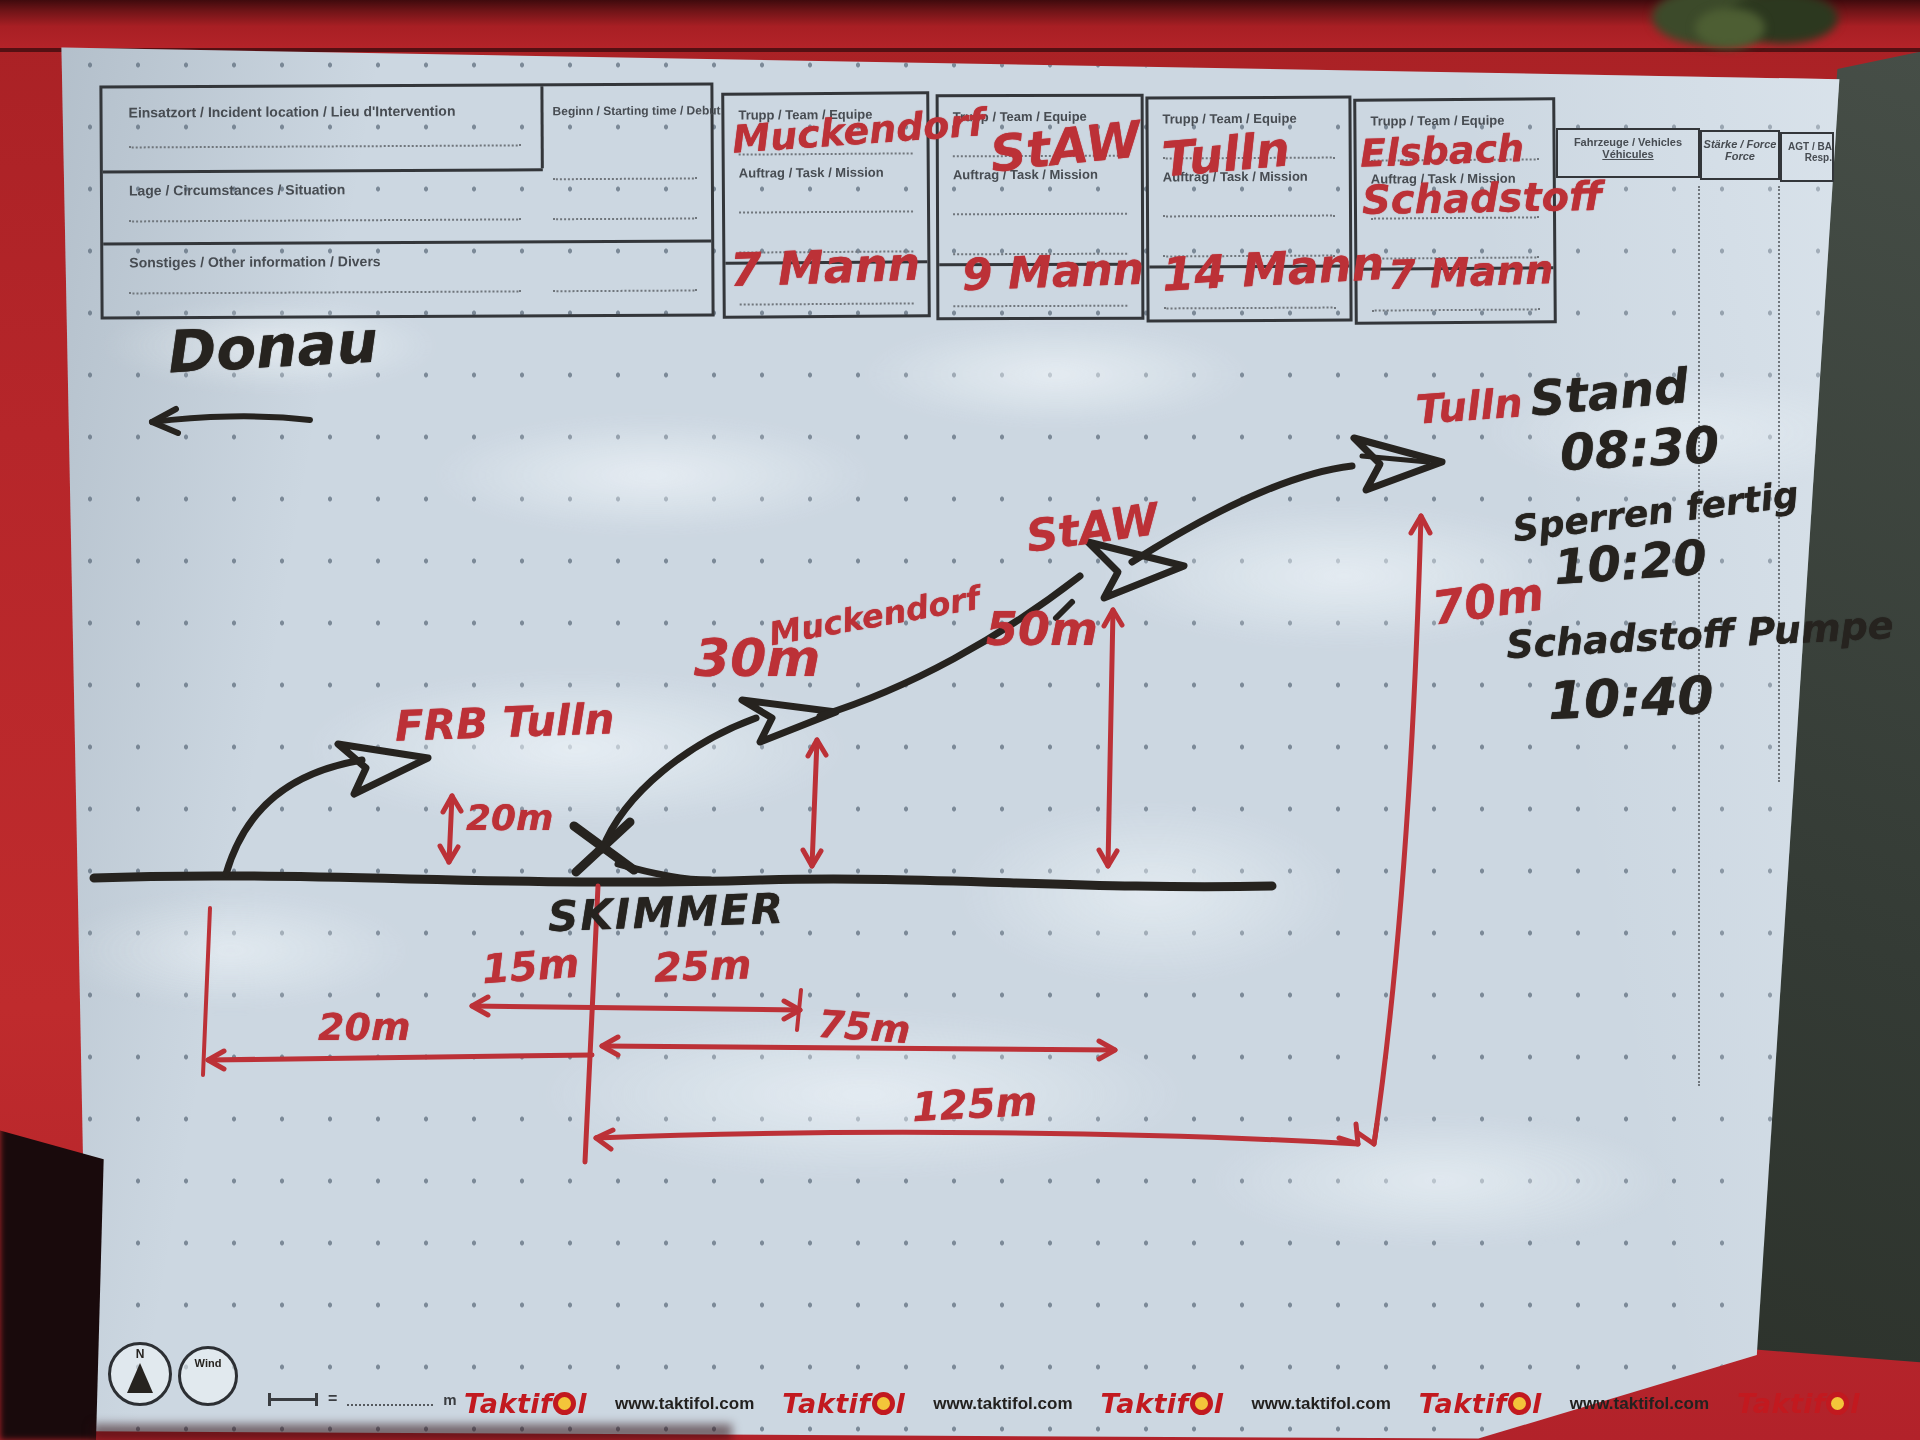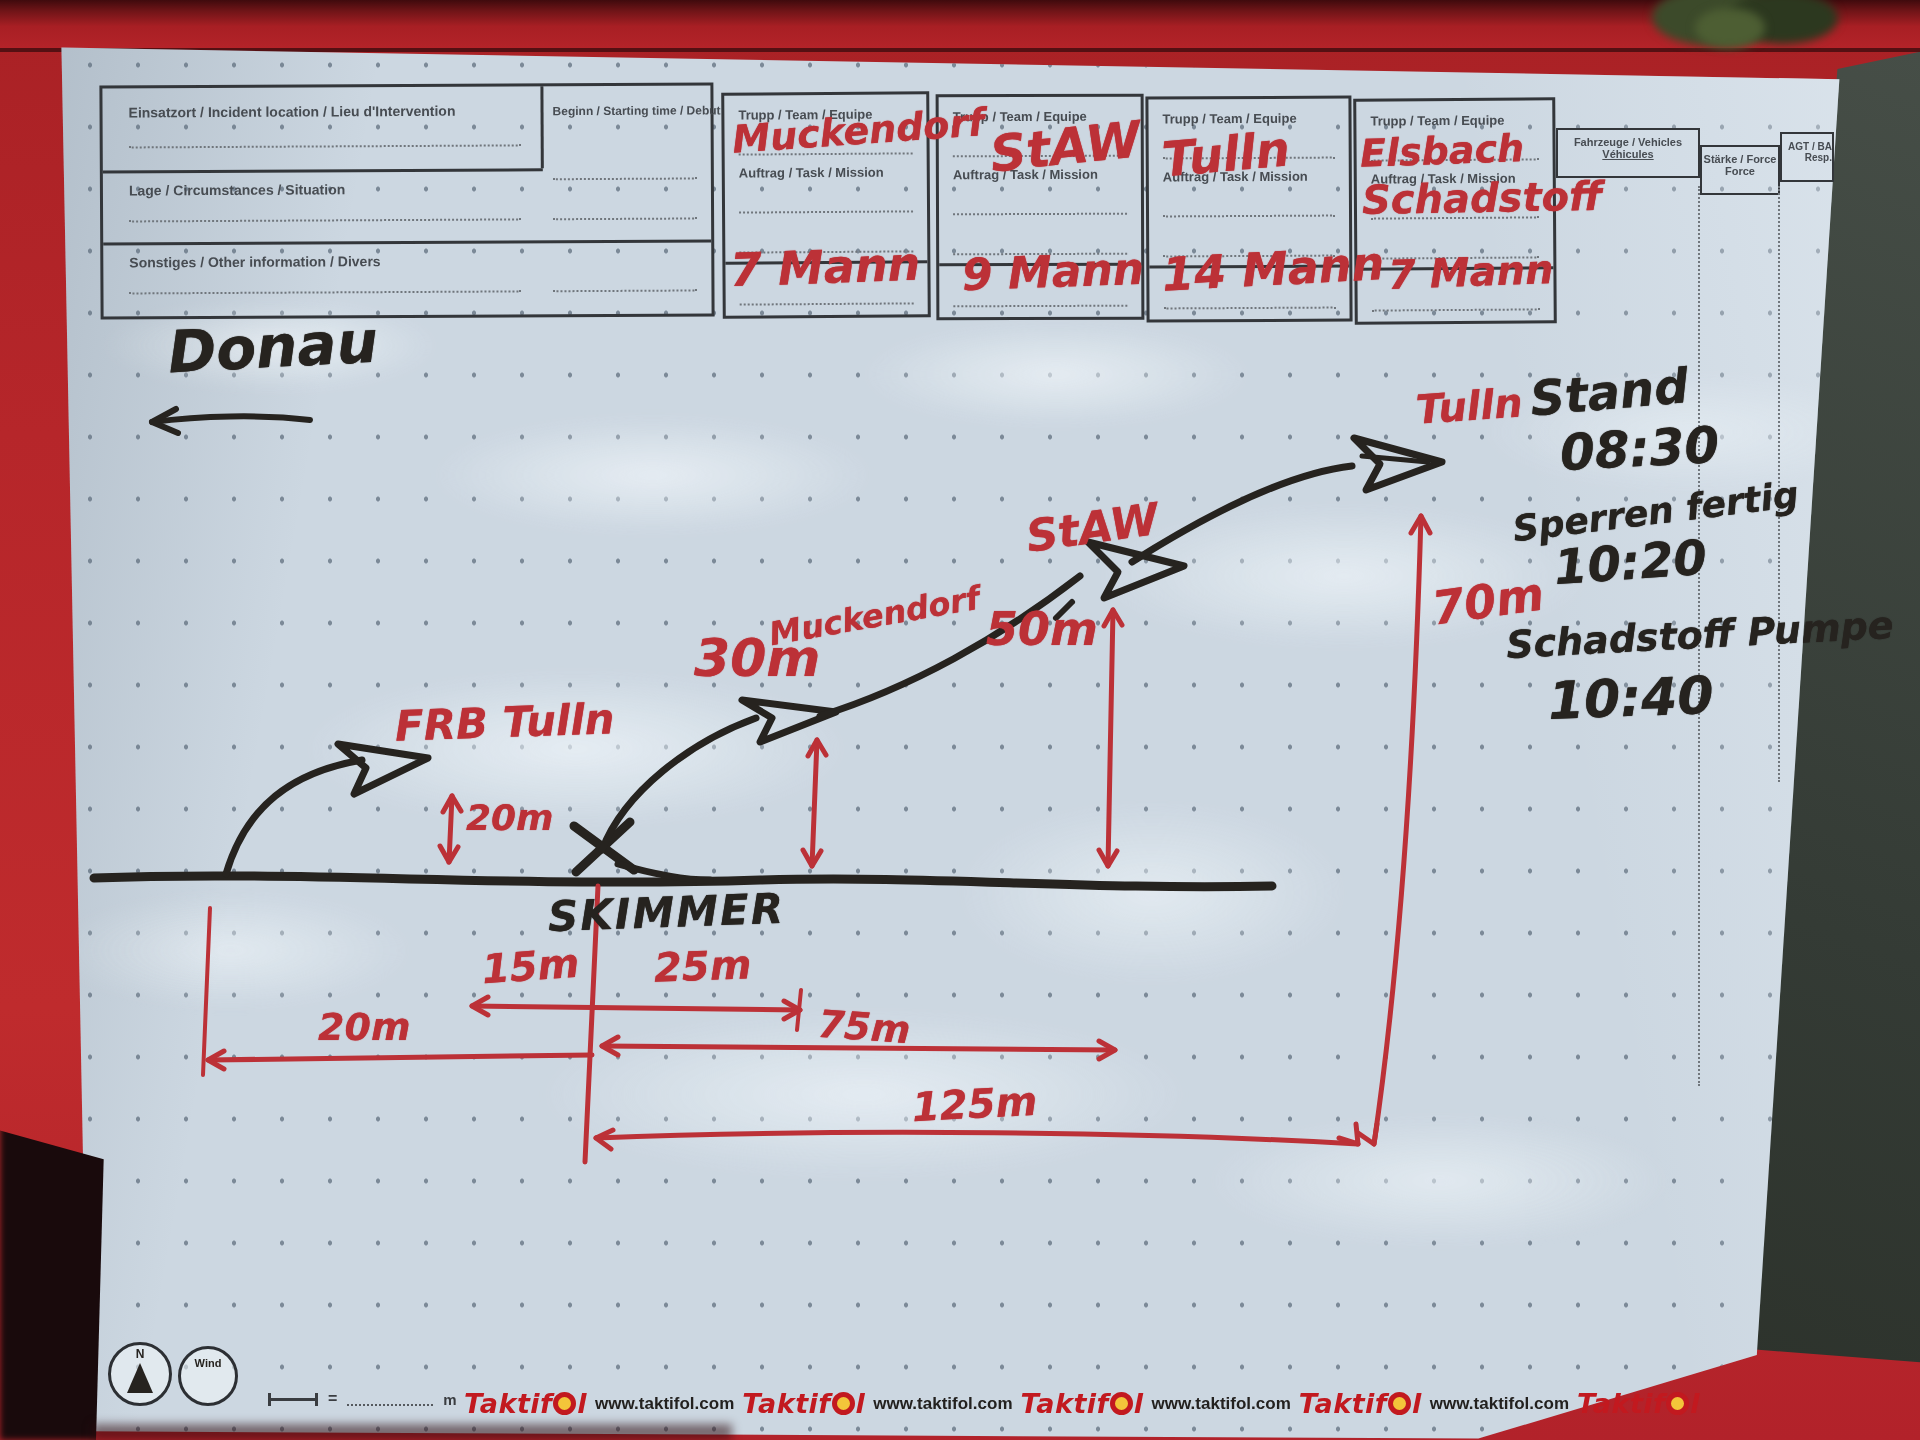--- a/index.html
+++ b/index.html
@@ -46,21 +46,21 @@
   .dotline{position:absolute;border-bottom:2px dotted #70767c;height:0;}
   .dotline-v{position:absolute;border-left:2px dotted #70767c;width:0;}
   .hline{position:absolute;background:#33363a;height:3px;}
   
   .hand{position:absolute;font-family:"DejaVu Sans",sans-serif;font-style:italic;font-weight:bold;
         white-space:nowrap;line-height:1;text-shadow:0 0 1px currentColor;}
   .red{color:#bc3137;}
   .blk{color:#26231f;}
   
   .circ{position:absolute;border:3px solid #2c2f33;border-radius:50%;background:rgba(243,247,250,.55);}
-  .brandrow{position:absolute;display:flex;align-items:center;gap:8px;}
+  .brandrow{position:absolute;display:flex;align-items:center;gap:28px;}
   .brand{font-family:"DejaVu Sans",sans-serif;font-style:italic;font-weight:900;font-size:27px;
          color:#c2191f;letter-spacing:.5px;white-space:nowrap;}
   .brand .oring{display:inline-block;width:13px;height:13px;border:5px solid #c2191f;border-radius:50%;
          background:#f3c53a;vertical-align:-2px;margin:0 1px;}
   .burl{font-size:17px;font-weight:bold;color:#23211f;white-space:nowrap;}
   svg{position:absolute;left:0;top:0;pointer-events:none;}
 </style>
 </head>
 <body>
 
@@ -126,21 +126,21 @@
     <div class="dotline" style="left:14px;top:116px;width:168px;"></div>
     <div class="dotline" style="left:14px;top:156px;width:168px;"></div>
     <div class="hline" style="left:0;top:166px;width:196px;"></div>
     <div class="dotline" style="left:14px;top:208px;width:168px;"></div>
   </div>
 
   <div class="box" style="left:1556px;top:128px;width:140px;height:46px;border-width:2px;">
     <div class="printed" style="font-size:11px;text-align:center;margin-top:6px;">Fahrzeuge / Vehicles</div>
     <div class="printed" style="font-size:11px;text-align:center;text-decoration:underline;">Véhicules</div>
   </div>
-  <div class="box" style="left:1700px;top:145px;width:76px;height:46px;border-width:2px;">
+  <div class="box" style="left:1700px;top:130px;width:76px;height:46px;border-width:2px;font-style:italic;">
     <div class="printed" style="font-size:11px;text-align:center;margin-top:6px;">Stärke / Force</div>
     <div class="printed" style="font-size:11px;text-align:center;">Force</div>
   </div>
   <div class="box" style="left:1780px;top:132px;width:50px;height:46px;border-width:2px;">
     <div class="printed" style="font-size:10px;text-align:right;margin-top:7px;">AGT / BA</div>
     <div class="printed" style="font-size:10px;text-align:right;">Resp.</div>
   </div>
   <div class="dotline-v" style="left:1698px;top:186px;height:900px;"></div>
   <div class="dotline-v" style="left:1778px;top:186px;height:596px;"></div>
 

